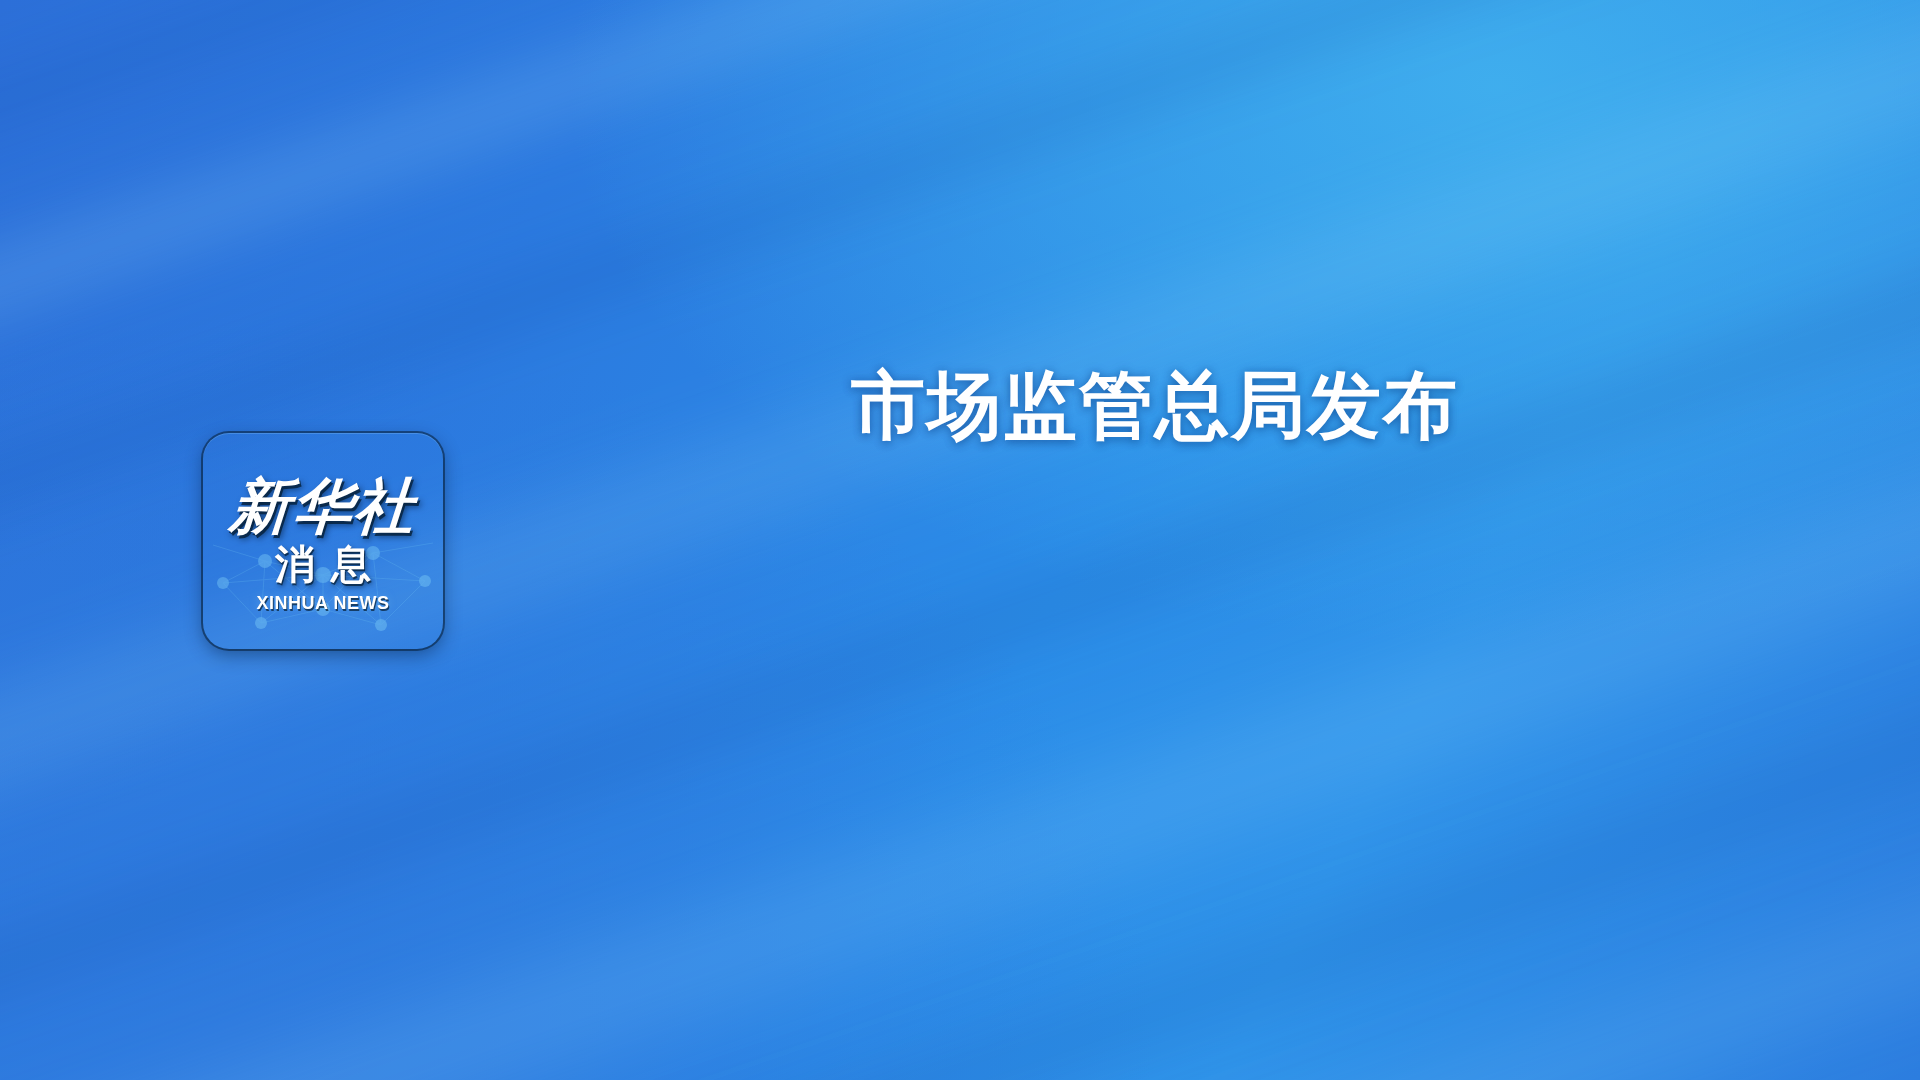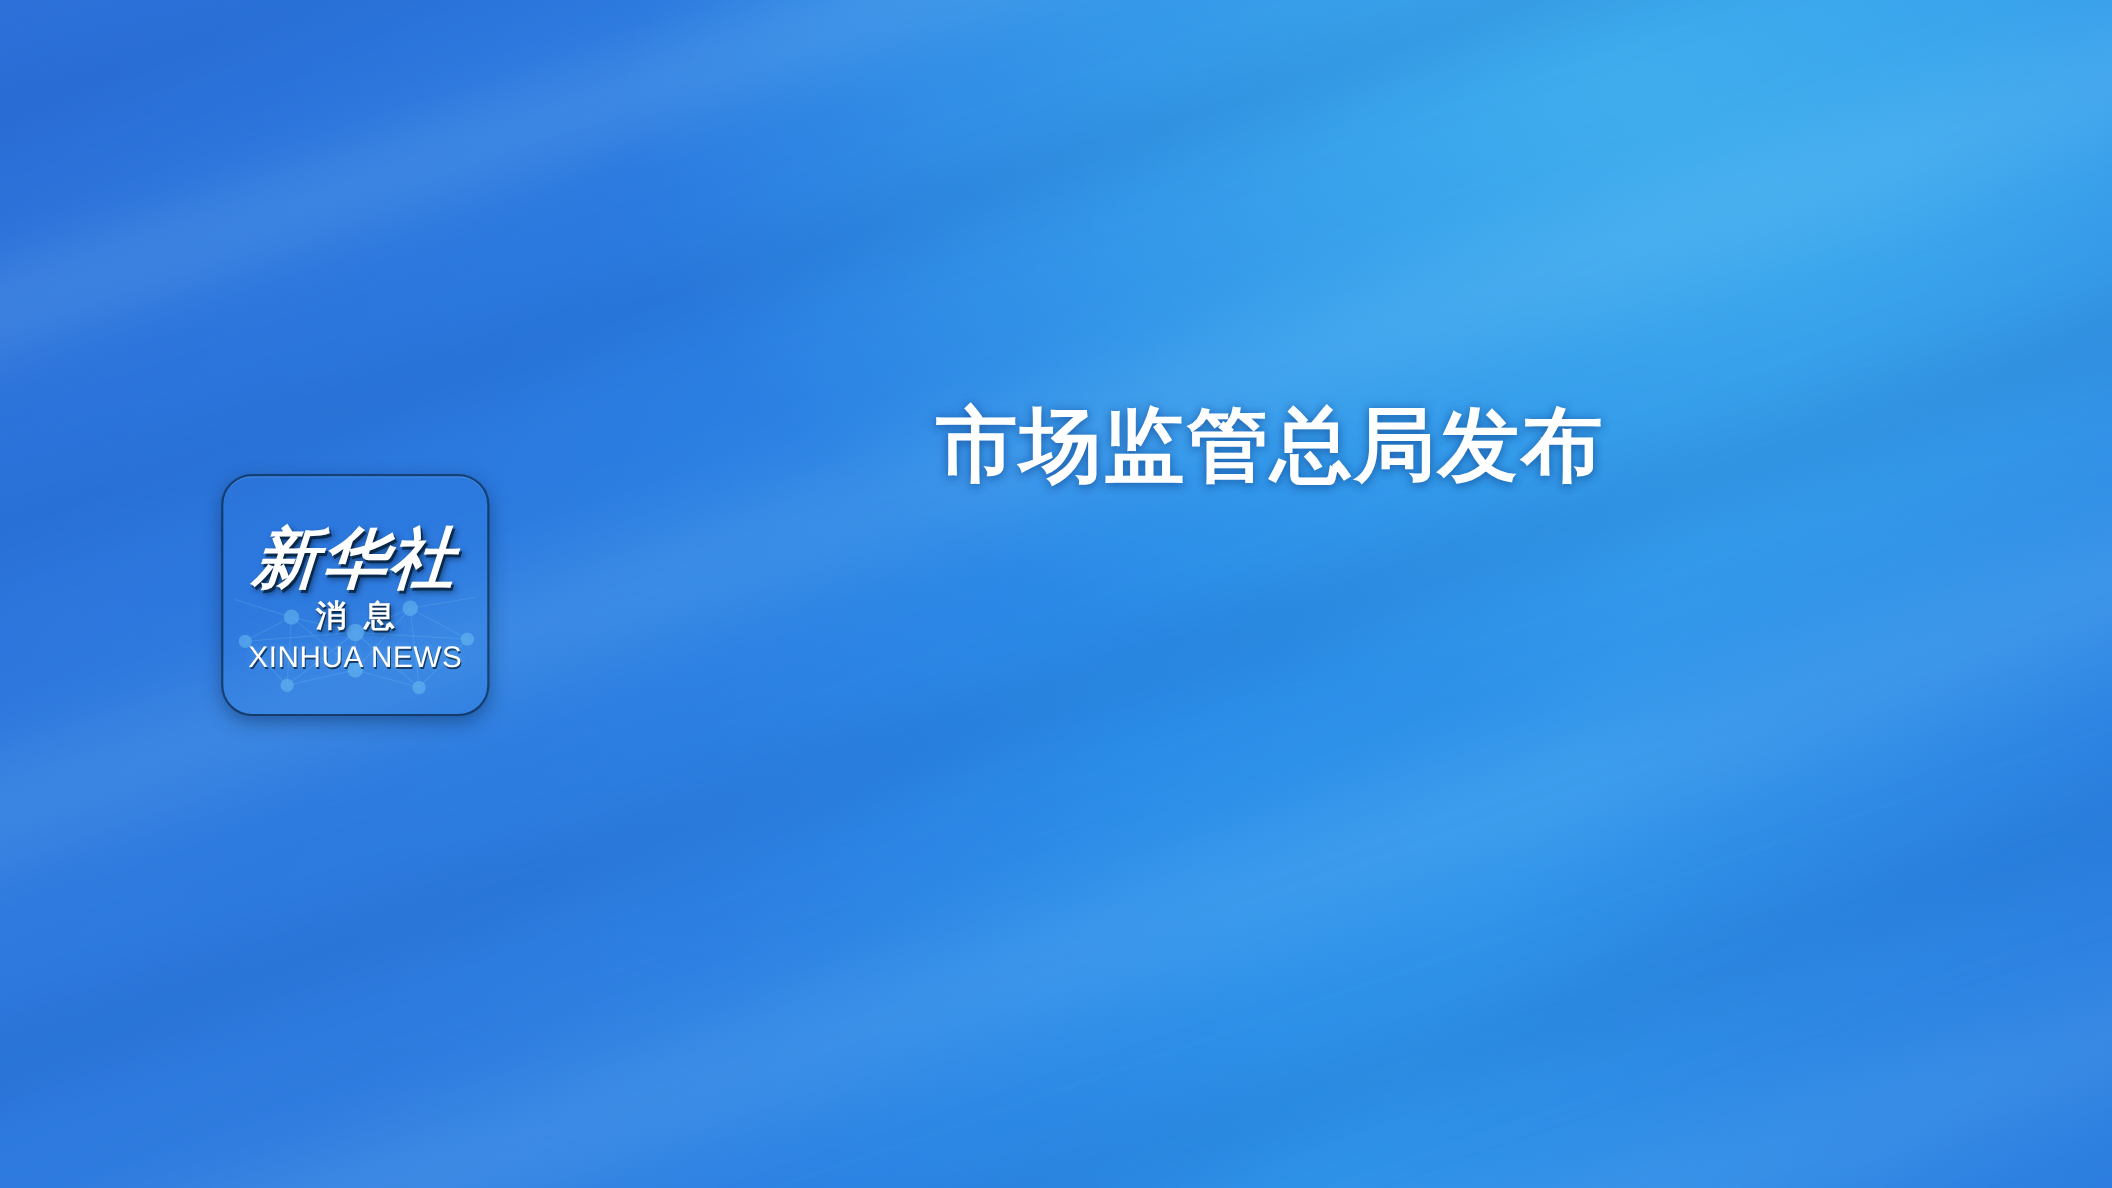--- a/index.html
+++ b/index.html
@@ -71,34 +71,34 @@
     font-style:italic;
     transform:skewX(-4deg);
     text-shadow:
       2px 3px 0 rgba(4,28,50,0.75),
       3px 4px 6px rgba(0,20,45,0.6);
     margin-bottom:8px;
   }
   .logo-sub {
     font-family:"DejaVu Sans", sans-serif;
     font-weight:700;
-    font-size:28px;
+    font-size:40px;
     line-height:1;
     color:#ffffff;
     letter-spacing:16px;
     text-indent:16px;
     text-shadow:
       1px 2px 0 rgba(4,28,50,0.7),
       2px 3px 5px rgba(0,20,45,0.55);
     margin-bottom:10px;
   }
   .logo-en {
     font-family:"Liberation Sans", sans-serif;
-    font-weight:400;
-    font-size:27px;
+    font-weight:700;
+    font-size:18px;
     line-height:1;
     color:#ffffff;
     letter-spacing:0.5px;
     text-shadow:
       1px 2px 0 rgba(4,28,50,0.7),
       0 0 8px rgba(140,210,255,0.35);
   }
 
   
   .headline {

